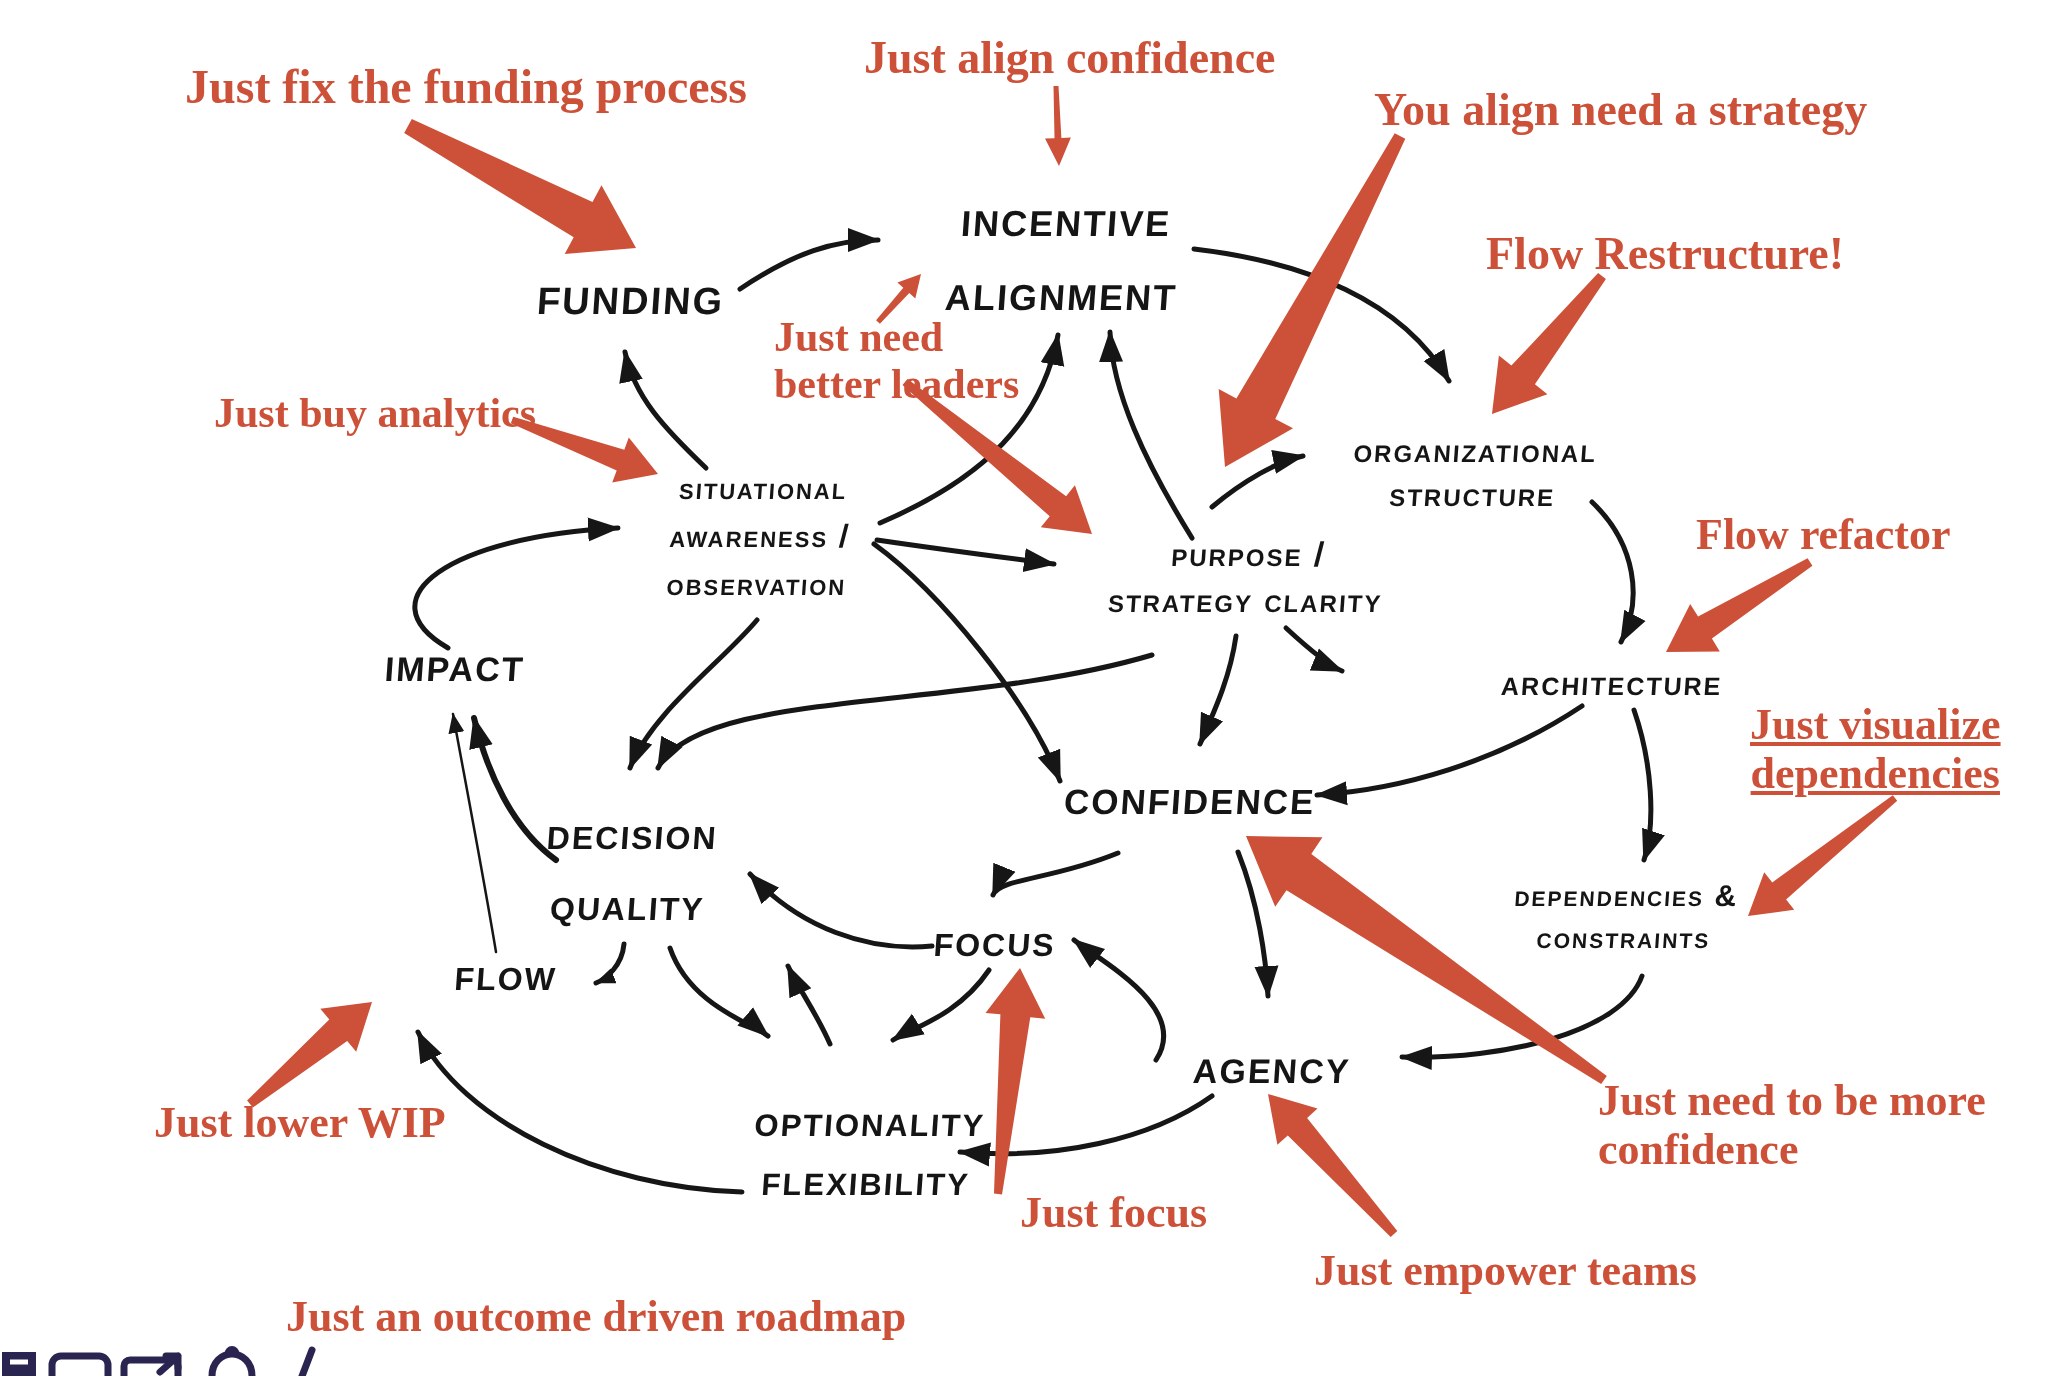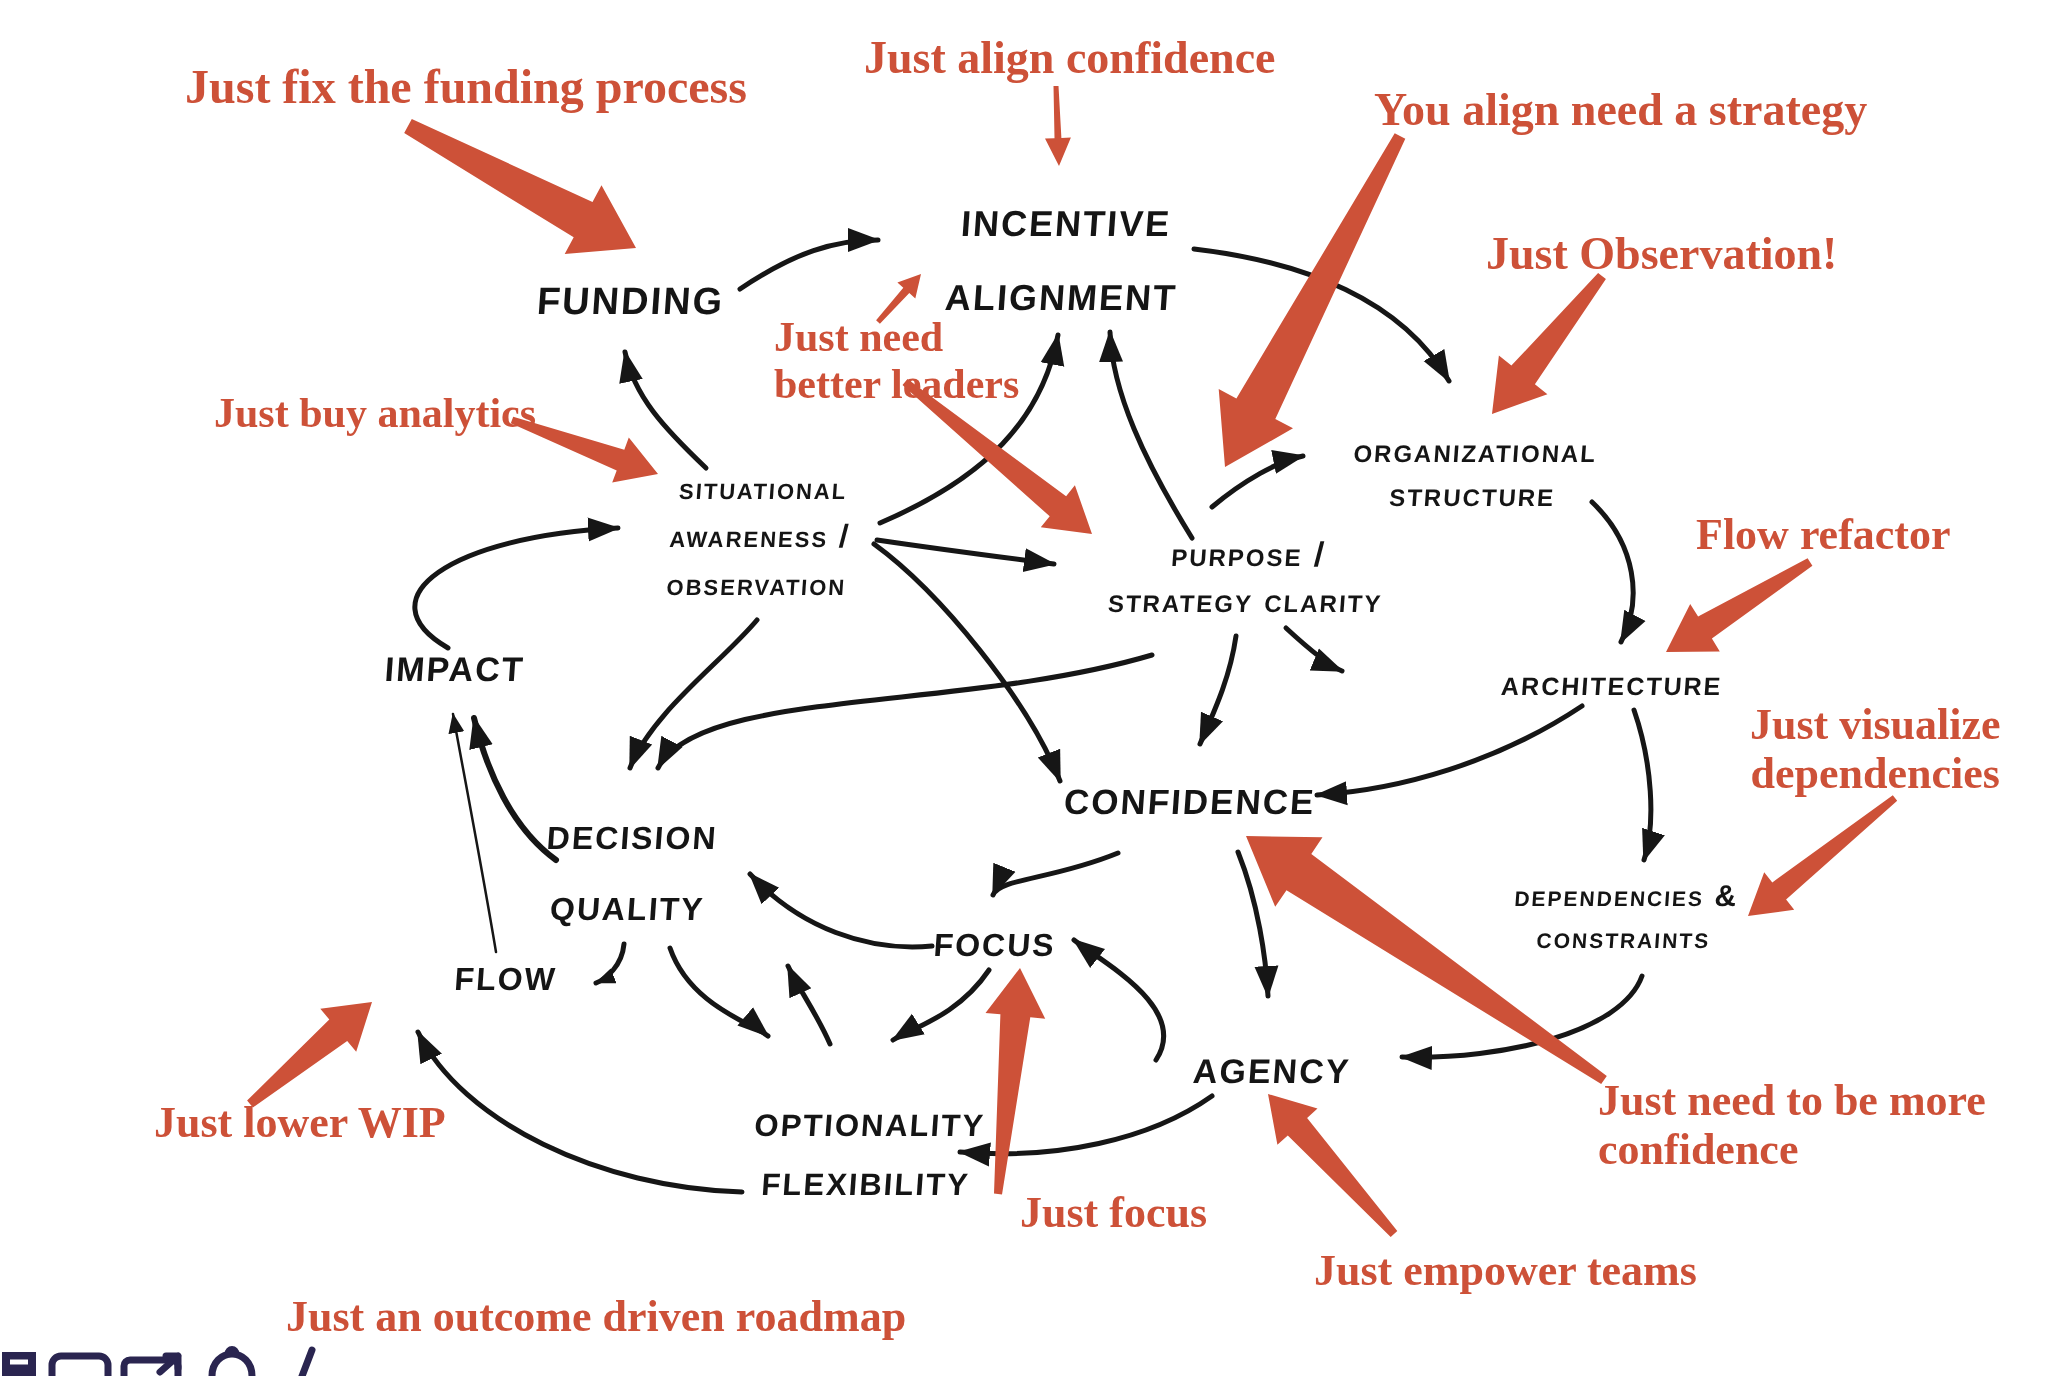--- a/index.html
+++ b/index.html
@@ -122,26 +122,26 @@
   <div class="node" style="left:506px;top:975px;font-size:46px;">Flow</div>
   <div class="node" style="left:1625px;top:917px;font-size:30px;line-height:1.4;">Dependencies &amp;
 Constraints</div>
   <div class="node" style="left:1272px;top:1067px;font-size:48px;">Agency</div>
   <div class="node" style="left:868px;top:1150px;font-size:44px;line-height:1.35;">Optionality
 Flexibility</div>
 
   <div class="ann" style="left:185px;top:60px;font-size:48px;">Just fix the funding process</div>
   <div class="ann" style="left:864px;top:32px;font-size:46px;">Just align confidence</div>
   <div class="ann" style="left:1374px;top:84px;font-size:46px;">You align need a strategy</div>
-  <div class="ann" style="left:1486px;top:228px;font-size:46px;">Just Observation!</div>
+  <div class="ann" style="left:1486px;top:228px;font-size:46px;">Flow Restructure!</div>
   <div class="ann" style="left:746px;top:314px;font-size:42px;margin-left:28px;">Just need
 better leaders</div>
   <div class="ann" style="left:214px;top:390px;font-size:42px;">Just buy analytics</div>
   <div class="ann" style="left:1696px;top:510px;font-size:44px;">Flow refactor</div>
-  <div class="ann" style="left:1750px;top:700px;font-size:44px;text-align:center;">Just visualize
+  <div class="ann" style="left:1750px;top:700px;font-size:44px;text-align:center;text-decoration:underline;">Just visualize
 dependencies</div>
   <div class="ann" style="left:1598px;top:1076px;font-size:44px;">Just need to be more
 confidence</div>
   <div class="ann" style="left:154px;top:1098px;font-size:44px;">Just lower WIP</div>
   <div class="ann" style="left:1020px;top:1188px;font-size:44px;">Just focus</div>
   <div class="ann" style="left:1314px;top:1246px;font-size:44px;">Just empower teams</div>
   <div class="ann" style="left:286px;top:1292px;font-size:44px;">Just an outcome driven roadmap</div>
 
 </div>
 

